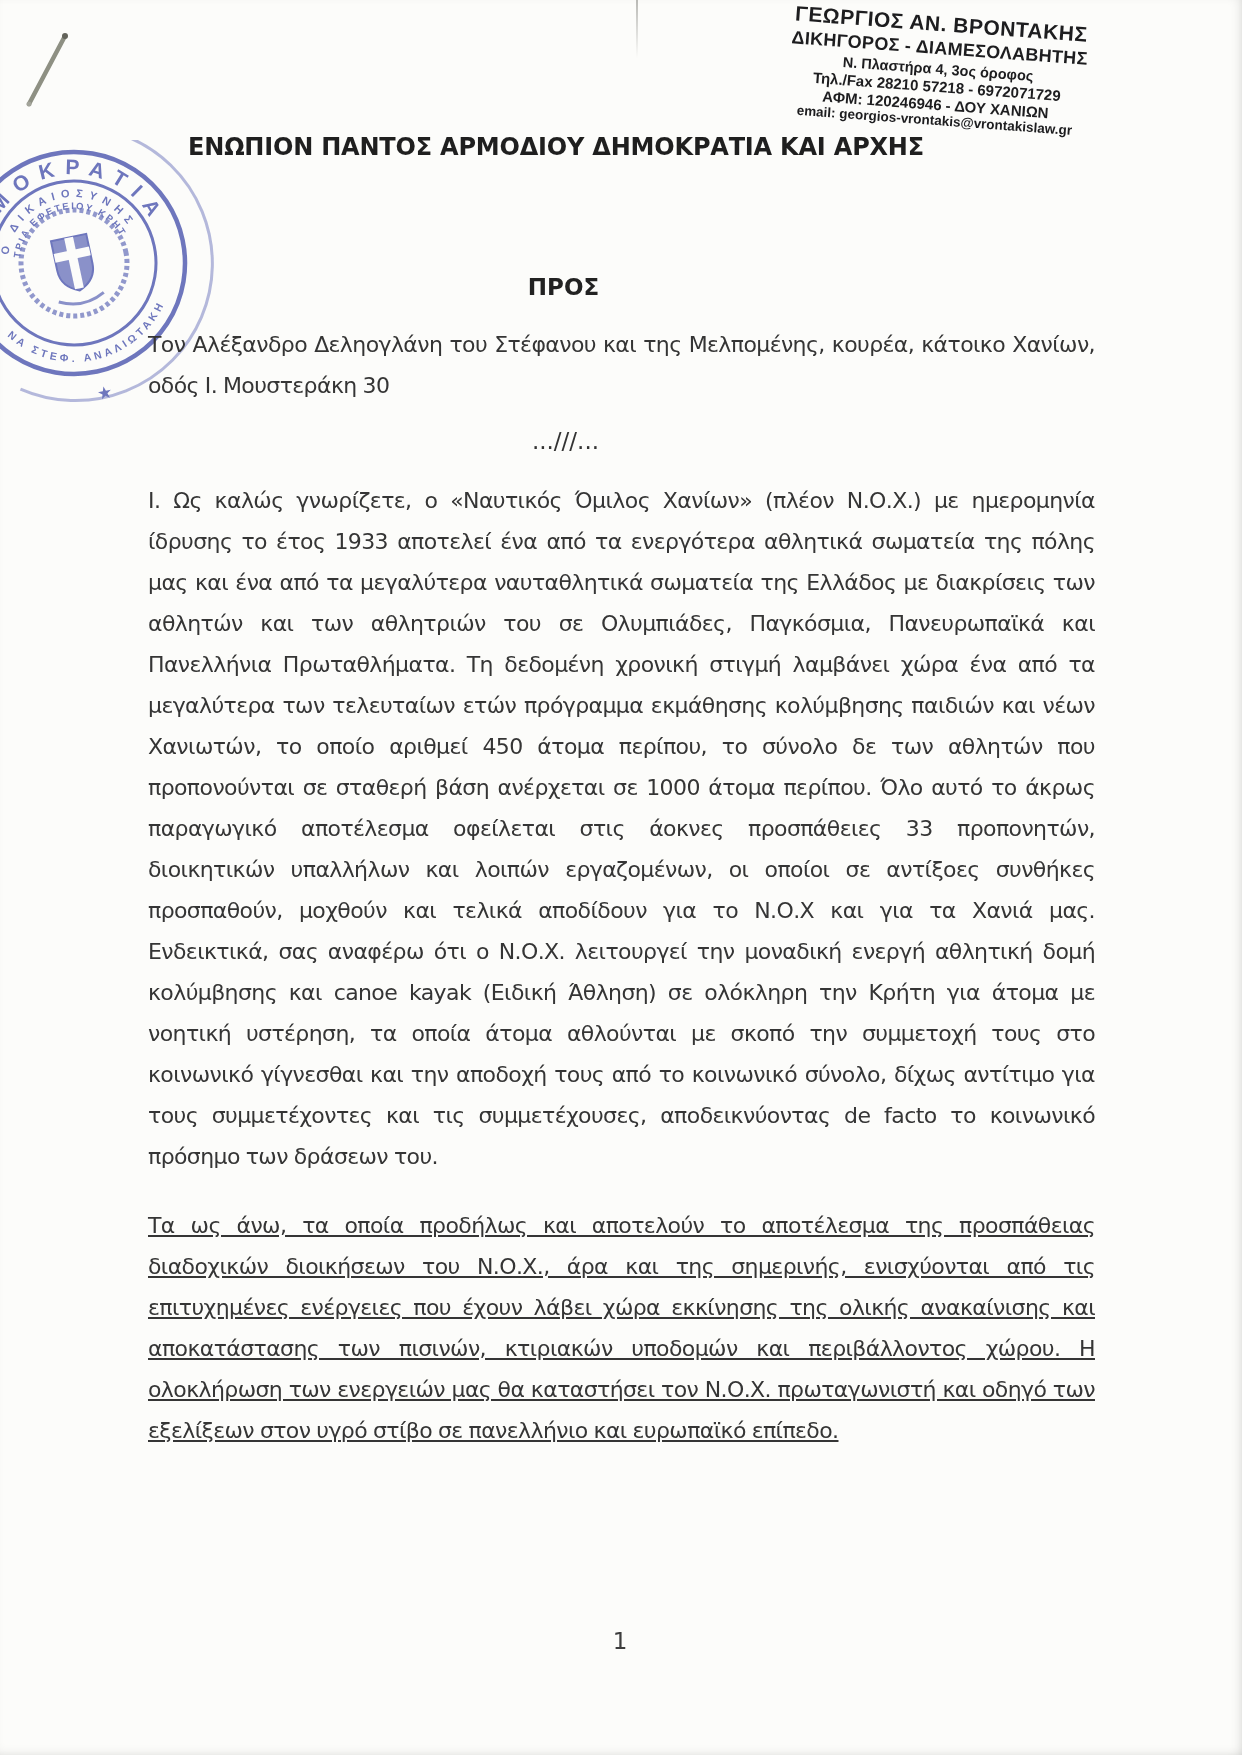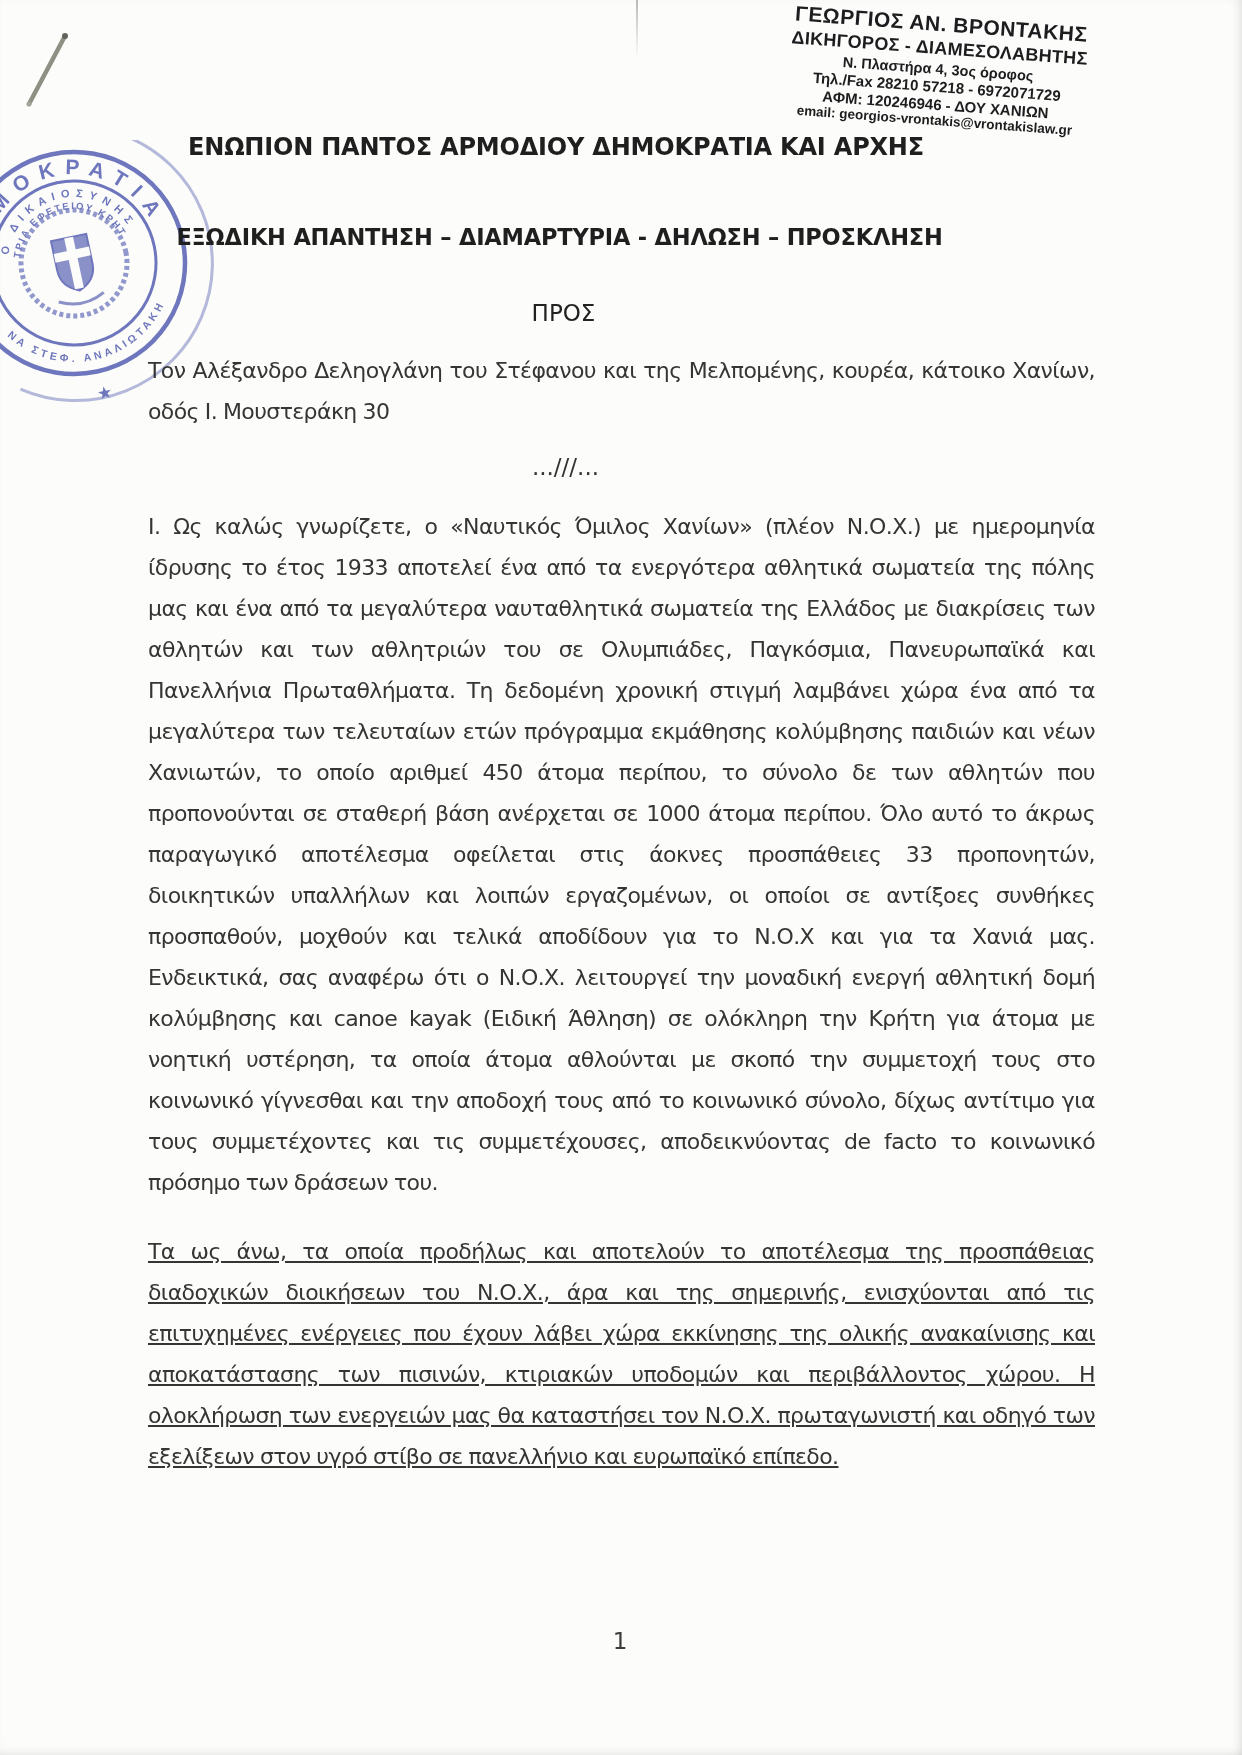--- a/index.html
+++ b/index.html
@@ -64,21 +64,21 @@
     line-height: 41px;
     letter-spacing: -0.6px;
     word-spacing: -0.5px;
     text-align: justify;
     color: #353535;
   }
   .pros {
     margin: 50px 0 24px 0;
     text-align: center;
     transform: translateX(-58px);
-    font-weight: normal; font-size: 23px;
+    font-weight: bold; font-size: 23px;
     color: #222;
   }
   .separator {
     margin: 22px 0 26px 0;
     text-align: center;
     transform: translateX(-56px);
     font-size: 23px;
     color: #333;
   }
   .body-par { margin-top: 11px; }
@@ -155,21 +155,20 @@
         <rect x="114.5" y="97" width="9" height="52" fill="#fcfcfa" stroke="none"></rect>
         <rect x="101" y="110" width="36" height="9" fill="#fcfcfa" stroke="none"></rect>
         <path d="M96,158 Q119,170 142,158" fill="none" stroke-width="3" opacity="0.8"></path>
       </g>
 
       <text x="122" y="262" font-size="17" text-anchor="middle" stroke="none">★</text>
     </g>
   </svg>
 
   <div class="content">
-    <div class="doc-title">ΕΞΩΔΙΚΗ ΑΠΑΝΤΗΣΗ – ΔΙΑΜΑΡΤΥΡΙΑ - ΔΗΛΩΣΗ – ΠΡΟΣΚΛΗΣΗ</div>
 
 
     <div class="pros">ΠΡΟΣ</div>
 
     <p class="para">Τον Αλέξανδρο Δεληογλάνη του Στέφανου και της Μελπομένης, κουρέα, κάτοικο Χανίων, οδός Ι. Μουστεράκη 30</p>
 
     <div class="separator">...///...</div>
 
     <p class="para body-par">Ι. Ως καλώς γνωρίζετε, ο «Ναυτικός Όμιλος Χανίων» (πλέον Ν.Ο.Χ.) με ημερομηνία ίδρυσης το έτος 1933 αποτελεί ένα από τα ενεργότερα αθλητικά σωματεία της πόλης μας και ένα από τα μεγαλύτερα ναυταθλητικά σωματεία της Ελλάδος με διακρίσεις των αθλητών και των αθλητριών του σε Ολυμπιάδες, Παγκόσμια, Πανευρωπαϊκά και Πανελλήνια Πρωταθλήματα. Τη δεδομένη χρονική στιγμή λαμβάνει χώρα ένα από τα μεγαλύτερα των τελευταίων ετών πρόγραμμα εκμάθησης κολύμβησης παιδιών και νέων Χανιωτών, το οποίο αριθμεί 450 άτομα περίπου, το σύνολο δε των αθλητών που προπονούνται σε σταθερή βάση ανέρχεται σε 1000 άτομα περίπου. Όλο αυτό το άκρως παραγωγικό αποτέλεσμα οφείλεται στις άοκνες προσπάθειες 33 προπονητών, διοικητικών υπαλλήλων και λοιπών εργαζομένων, οι οποίοι σε αντίξοες συνθήκες προσπαθούν, μοχθούν και τελικά αποδίδουν για το Ν.Ο.Χ και για τα Χανιά μας. Ενδεικτικά, σας αναφέρω ότι ο Ν.Ο.Χ. λειτουργεί την μοναδική ενεργή αθλητική δομή κολύμβησης και canoe kayak (Ειδική Άθληση) σε ολόκληρη την Κρήτη για άτομα με νοητική υστέρηση, τα οποία άτομα αθλούνται με σκοπό την συμμετοχή τους στο κοινωνικό γίγνεσθαι και την αποδοχή τους από το κοινωνικό σύνολο, δίχως αντίτιμο για τους συμμετέχοντες και τις συμμετέχουσες, αποδεικνύοντας de facto το κοινωνικό πρόσημο των δράσεων του.</p>
     <p class="para body-par">Τα ως άνω, τα οποία προδήλως και αποτελούν το αποτέλεσμα της προσπάθειας διαδοχικών διοικήσεων του Ν.Ο.Χ., άρα και της σημερινής, ενισχύονται από τις επιτυχημένες ενέργειες που έχουν λάβει χώρα εκκίνησης της ολικής ανακαίνισης και αποκατάστασης των πισινών, κτιριακών υποδομών και περιβάλλοντος χώρου. Η ολοκλήρωση των ενεργειών μας θα καταστήσει τον Ν.Ο.Χ. πρωταγωνιστή και οδηγό των εξελίξεων στον υγρό στίβο σε πανελλήνιο και ευρωπαϊκό επίπεδο.</p>

